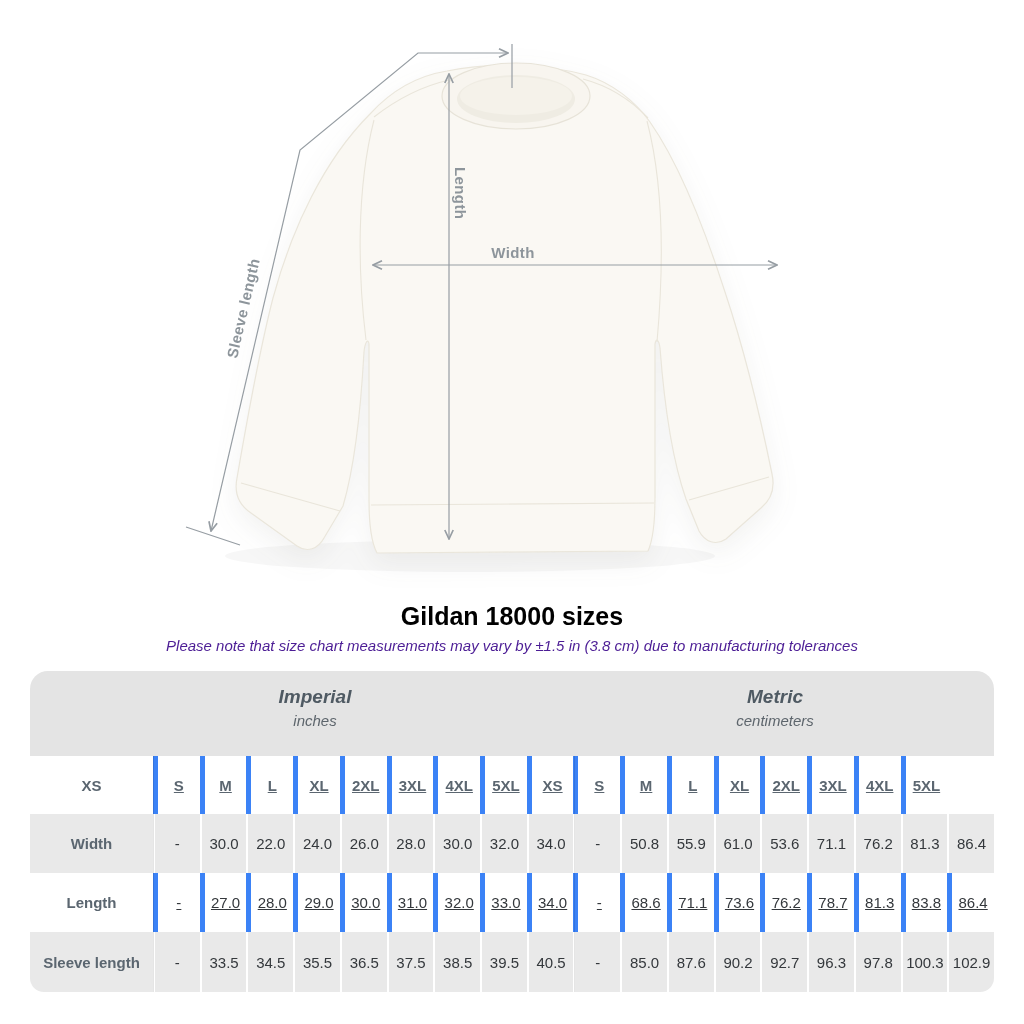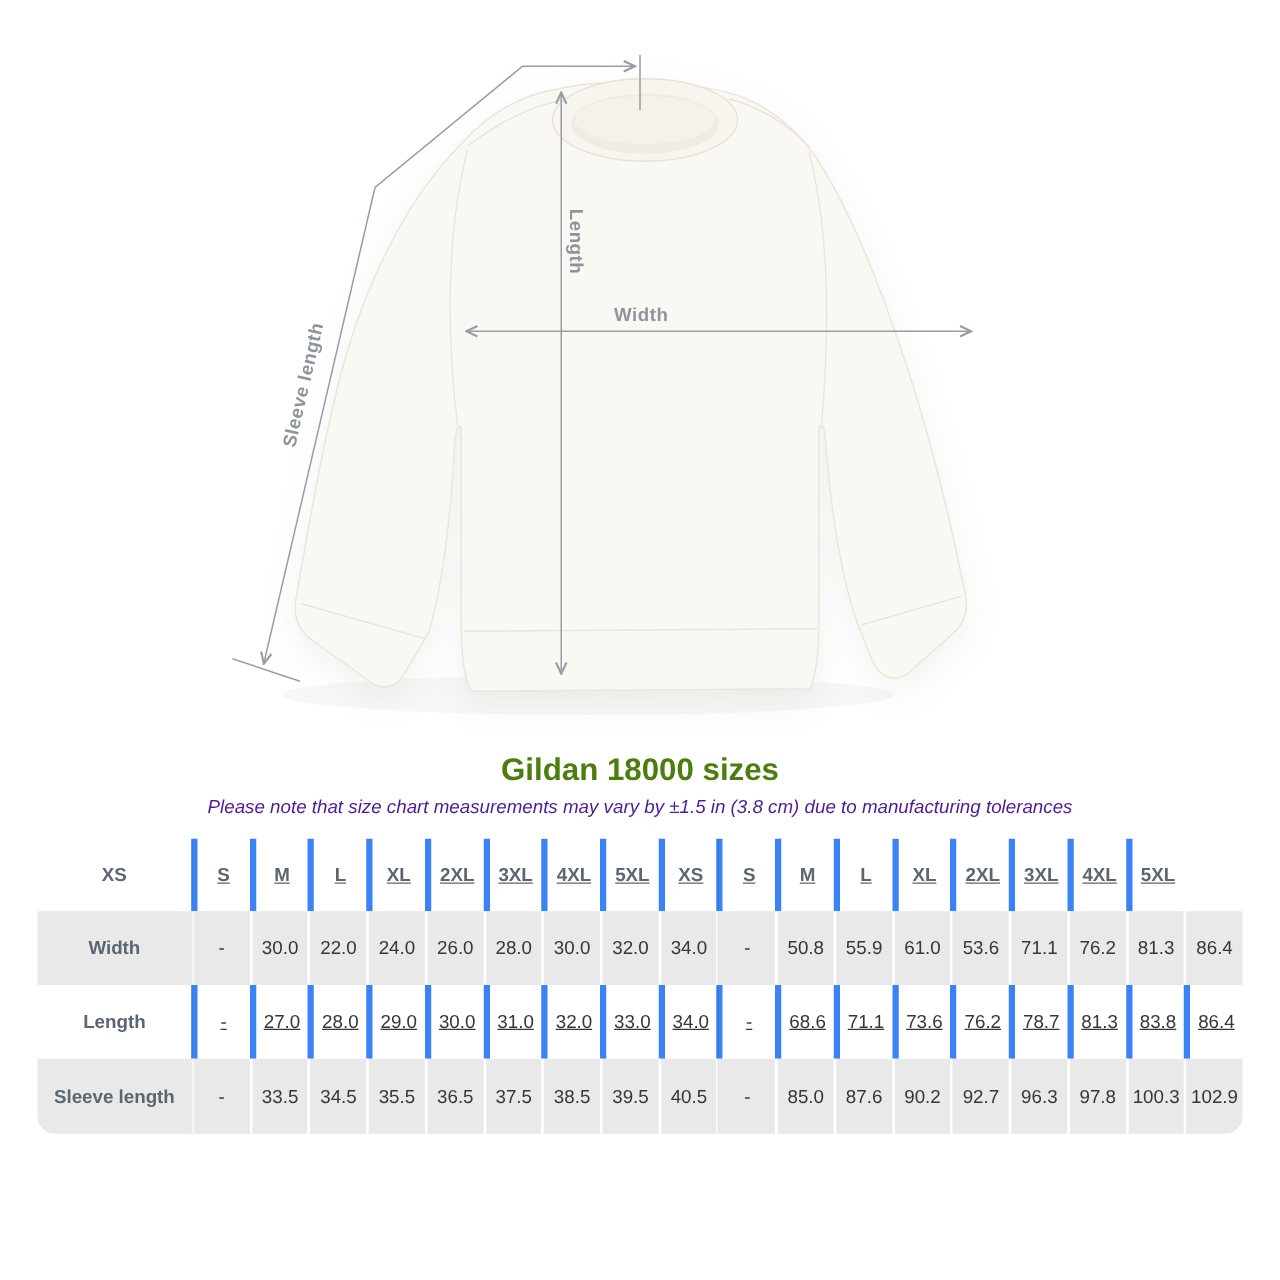--- a/index.html
+++ b/index.html
@@ -14,21 +14,21 @@
   .measure-label{
     position:absolute;color:#8d959b;font-size:15px;font-weight:bold;
     letter-spacing:.4px;white-space:nowrap;user-select:none;
   }
   .label-width{left:513px;top:244px;transform:translateX(-50%);}
   .label-length{left:452px;top:167px;writing-mode:vertical-rl;}
   .label-sleeve{left:243px;top:308px;transform:translate(-50%,-50%) rotate(-77deg);}
   
   .page-title{
     margin:10px 0 0;text-align:center;font-size:25px;line-height:28px;
-    font-weight:bold;color:#4d7c0f;
+    font-weight:bold;color:#000000;
   }
   .page-note{
     margin:7px 0 0;text-align:center;font-style:italic;font-size:15px;
     color:#4c1d95;
   }
   
   .size-table{width:964px;margin:17px auto 0;}
   .band{
     position:relative;height:85px;background:#e4e4e4;
     border-radius:18px 18px 0 0;
@@ -121,20 +121,30 @@
   </svg>
   <span class="measure-label label-length">Length</span>
   <span class="measure-label label-width">Width</span>
   <span class="measure-label label-sleeve">Sleeve length</span>
 </div>
 
 <h1 class="page-title">Gildan 18000 sizes</h1>
 <p class="page-note">Please note that size chart measurements may vary by ±1.5 in (3.8 cm) due to manufacturing tolerances</p>
 
 <div class="size-table">
+  <div class="band">
+    <div class="unit-group imperial">
+      <div class="unit-name">Imperial</div>
+      <div class="unit-sub">inches</div>
+    </div>
+    <div class="unit-group metric">
+      <div class="unit-name">Metric</div>
+      <div class="unit-sub">centimeters</div>
+    </div>
+  </div>
   <div class="rows-wrap">
       <div class="trow head-row row-white">
         <div class="cell size-cell">XS</div>
         <div class="cell size-cell">S</div>
         <div class="cell size-cell">M</div>
         <div class="cell size-cell">L</div>
         <div class="cell size-cell">XL</div>
         <div class="cell size-cell">2XL</div>
         <div class="cell size-cell">3XL</div>
         <div class="cell size-cell">4XL</div>

